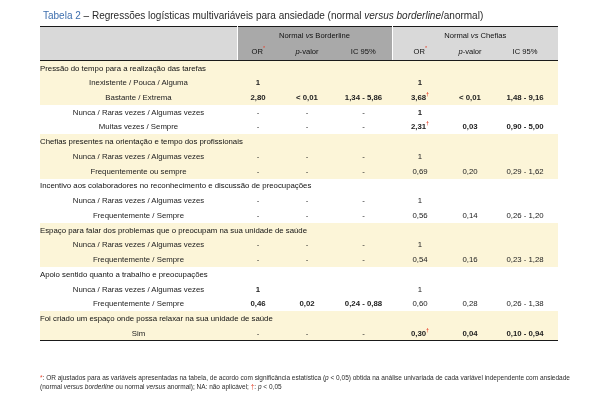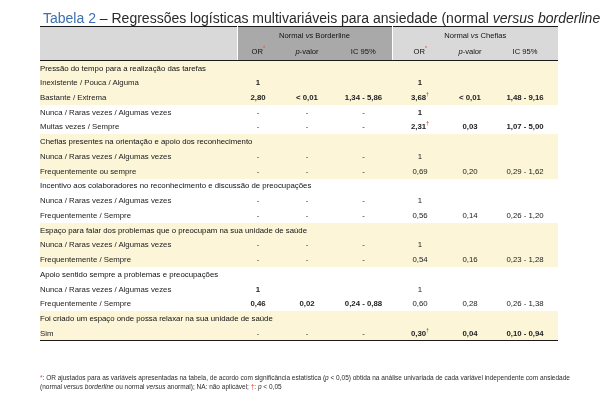--- a/index.html
+++ b/index.html
@@ -14,21 +14,21 @@
   body{
     width:600px;height:400px;background:#ffffff;
     font-family:"Liberation Sans","DejaVu Sans",sans-serif;
     color:var(--ink);
     -webkit-font-smoothing:antialiased;
   }
   .page{position:relative;width:600px;height:400px;overflow:hidden;background:#fff;}
 
   .caption{
     position:absolute;left:43px;top:10px;width:540px;
-    font-size:14px;line-height:1.25;color:#2a2a2a;white-space:nowrap;
+    font-size:10px;line-height:1.25;color:#2a2a2a;white-space:nowrap;
   }
   .caption .blue{color:var(--accent-blue);}
   .caption .i{font-style:italic;}
 
   table.main{
     position:absolute;left:40px;top:26px;width:518px;
     border-collapse:collapse;table-layout:fixed;
     border-top:1px solid #1a1a1a;border-bottom:1px solid #1a1a1a;
   }
   table.main th,table.main td{
@@ -42,21 +42,21 @@
   th.dark{background:var(--header-dark);}
   th.light{background:var(--header-light);}
   th.sep{border-left:1px solid #ffffff;}
   thead .i{font-style:italic;}
   sup.red-mark{color:var(--red);font-size:5.5px;vertical-align:super;line-height:0;}
 
   tbody tr{height:14.76px;}
   tbody td{font-size:7.8px;color:#222;}
   tbody tr.cream td{background:var(--row-cream);}
   td.sect{font-weight:bold;padding-left:5px;font-size:7.8px;color:#111;}
-  td.lbl{padding-left:9px;}
+  td.lbl{padding-left:9px;text-align:center;}
   td.val{text-align:center;}
   td.val.b{font-weight:bold;}
   td.val sup{color:var(--red);font-size:5.5px;vertical-align:super;line-height:0;}
 
   .footnote{
     position:absolute;left:40px;top:373px;width:528px;
     font-size:6.5px;line-height:1.42;color:#2a2a2a;
   }
   .footnote .fl{white-space:nowrap;}
   .footnote .red{color:var(--red);}
@@ -126,24 +126,24 @@
           <td class="val"></td>
           <td class="val"></td>
         </tr>
         <tr class="white">
           <td class="lbl">Muitas vezes / Sempre</td>
           <td class="val">-</td>
           <td class="val">-</td>
           <td class="val">-</td>
           <td class="val b">2,31<sup>†</sup></td>
           <td class="val b">0,03</td>
-          <td class="val b">1,07 - 5,00</td>
-        </tr>
-        <tr class="cream">
-          <td colspan="7" class="sect">Chefias presentes na orientação e apoio dos reconhecimento</td>
+          <td class="val b">0,90 - 5,00</td>
+        </tr>
+        <tr class="cream">
+          <td colspan="7" class="sect">Chefias presentes na orientação e tempo dos profissionais</td>
         </tr>
         <tr class="cream">
           <td class="lbl">Nunca / Raras vezes / Algumas vezes</td>
           <td class="val">-</td>
           <td class="val">-</td>
           <td class="val">-</td>
           <td class="val">1</td>
           <td class="val"></td>
           <td class="val"></td>
         </tr>
@@ -192,21 +192,21 @@
         <tr class="cream">
           <td class="lbl">Frequentemente / Sempre</td>
           <td class="val">-</td>
           <td class="val">-</td>
           <td class="val">-</td>
           <td class="val">0,54</td>
           <td class="val">0,16</td>
           <td class="val">0,23 - 1,28</td>
         </tr>
         <tr class="white">
-          <td colspan="7" class="sect">Apoio sentido sempre a problemas e preocupações</td>
+          <td colspan="7" class="sect">Apoio sentido quanto a trabalho e preocupações</td>
         </tr>
         <tr class="white">
           <td class="lbl">Nunca / Raras vezes / Algumas vezes</td>
           <td class="val b">1</td>
           <td class="val"></td>
           <td class="val"></td>
           <td class="val">1</td>
           <td class="val"></td>
           <td class="val"></td>
         </tr>

